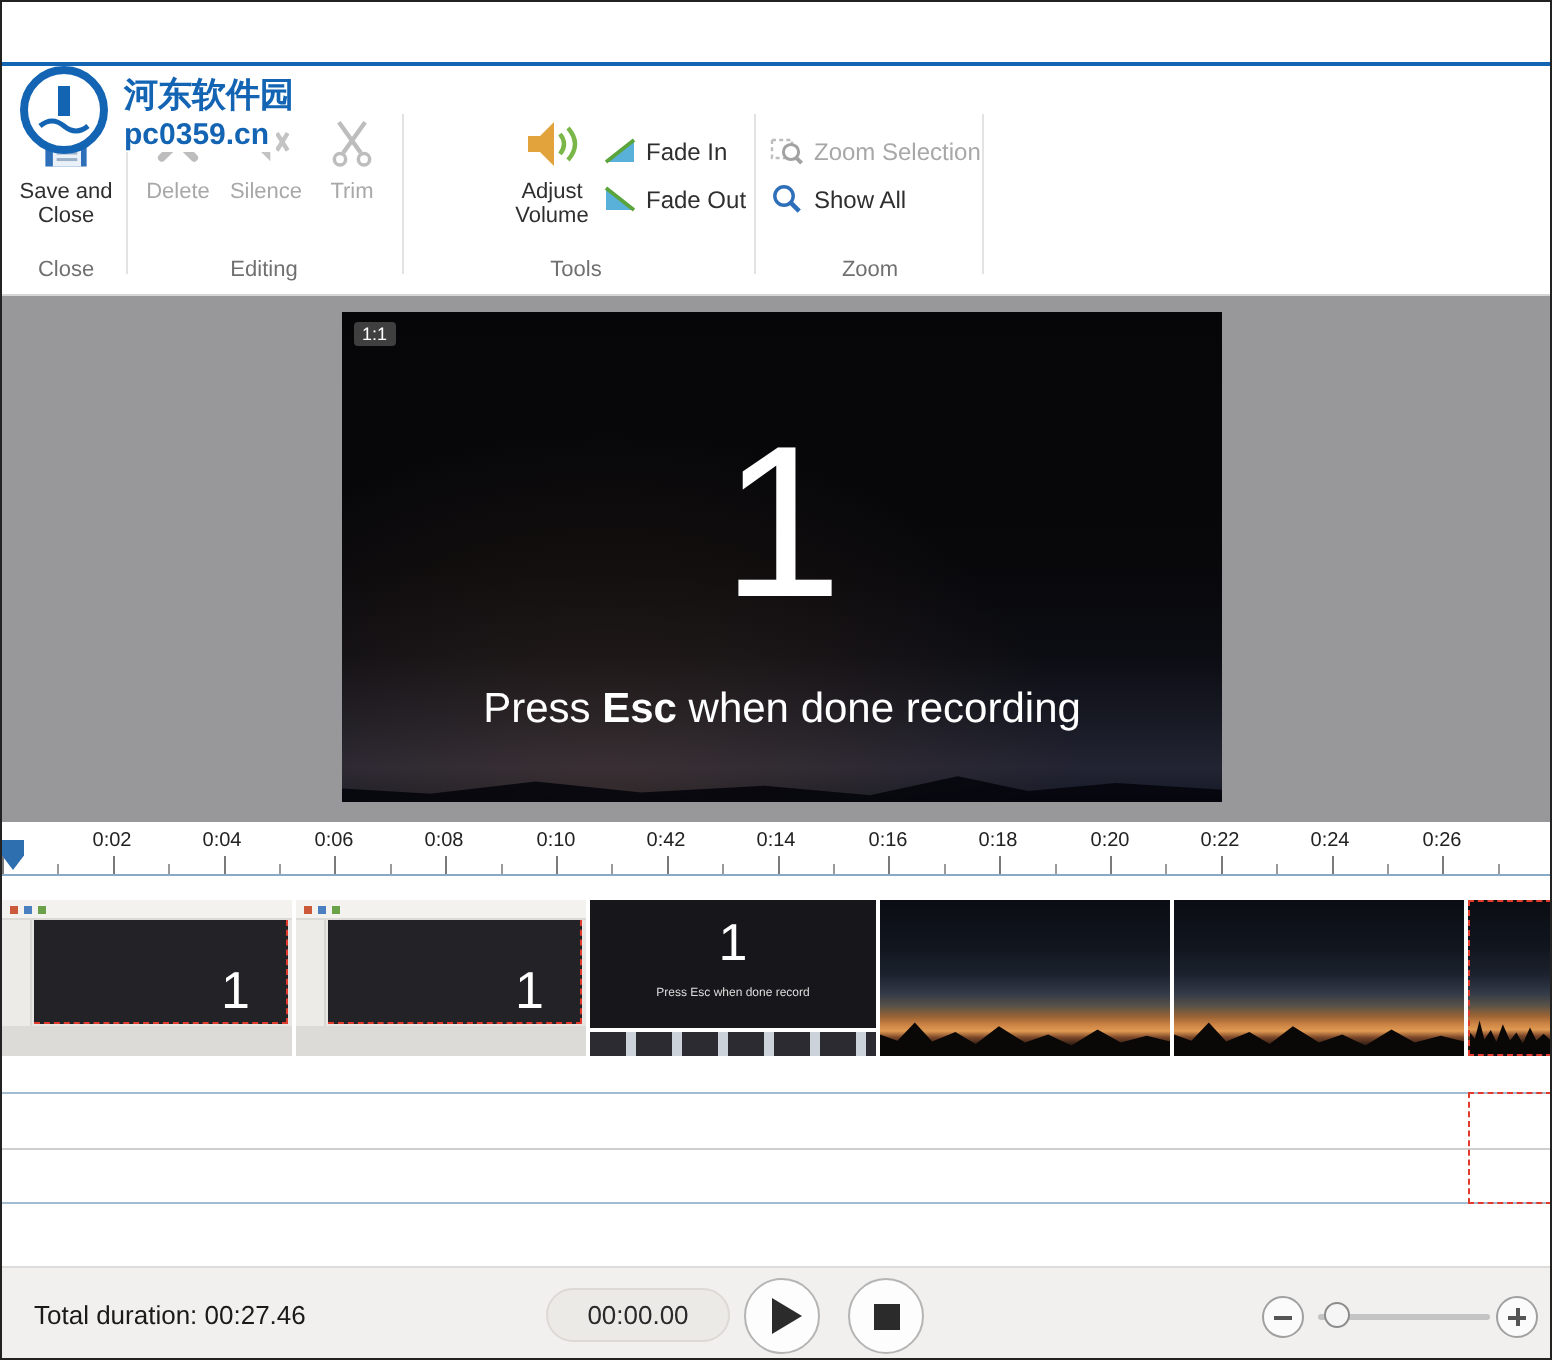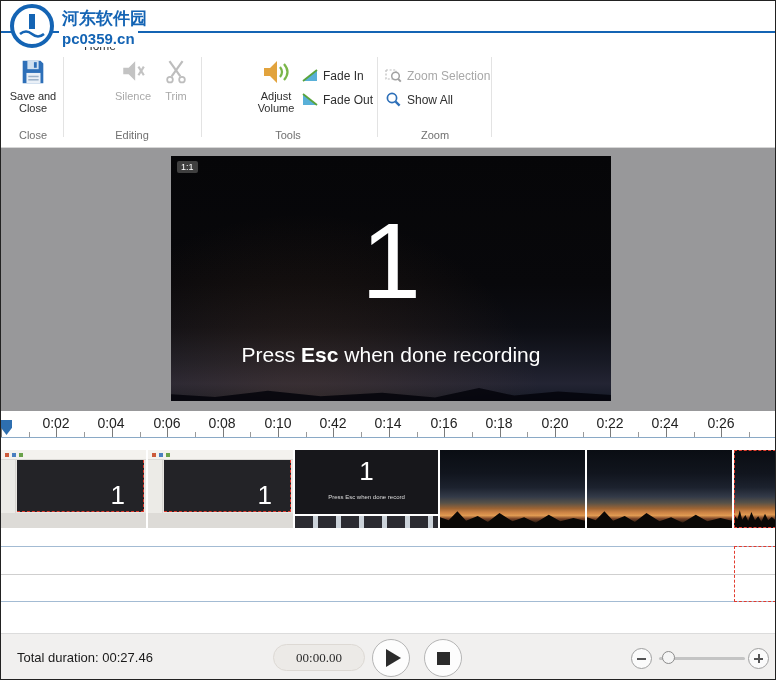--- a/index.html
+++ b/index.html
@@ -11,21 +11,21 @@
   .titlebar { position:absolute; top:0; left:0; right:0; height:30px; background:#fff; }
   .app-icon { position:absolute; left:8px; top:7px; width:16px; height:16px; }
   .title-text { position:absolute; left:57px; top:8px; font-size:12.5px; color:#111; white-space:nowrap; }
   .win-btn { position:absolute; top:0; width:36px; height:30px; display:flex; align-items:center; justify-content:center; cursor:pointer; }
   .btn-max { right:46px; }
   .btn-close { right:6px; }
   .max-glyph { width:11px; height:10px; border:1.2px solid #333; }
 
   
   .wm-line { position:absolute; top:30px; left:0; right:0; height:2px; background:#1464b4; z-index:40; }
-  .watermark { position:absolute; left:6px; top:0; width:210px; height:56px; z-index:50; }
+  .watermark { position:absolute; left:6px; top:29px; width:210px; height:56px; z-index:50; }
   .wm-logo { position:absolute; left:2px; top:2px; }
   .wm-name { position:absolute; left:52px; top:5px; font-size:17px; font-weight:bold; color:#1464b4; background:#fff; padding:1px 3px; white-space:nowrap; }
   .wm-url { position:absolute; left:52px; top:29px; font-size:15px; font-weight:bold; color:#1464b4; background:#fff; padding:0 3px; white-space:nowrap; }
 
   
   .ribbon { position:absolute; top:30px; left:0; right:0; height:117px; background:#fff; border-bottom:1px solid #d6d6d6; }
   .ribbon-tab { position:absolute; left:75px; top:6px; font-size:12px; color:#333; padding:2px 8px; cursor:pointer; }
   .vsep { position:absolute; top:26px; height:80px; width:1px; background:#e3e3e3; }
   .big-btn { position:absolute; top:26px; height:74px; display:flex; flex-direction:column; align-items:center; cursor:pointer; }
   .big-btn .bb-label { font-size:11px; line-height:12px; text-align:center; color:#2f2f2f; margin-top:3px; }
@@ -42,21 +42,21 @@
       linear-gradient(180deg,#060608 0%,#08080b 52%,#0c0d13 70%,#181a25 84%,#232433 93%,#141925 100%);
   }
   .scale-badge { position:absolute; left:6px; top:5px; background:#3f3f3f; color:#fff; font-size:9px; padding:1px 4px; border-radius:2px; }
   .countdown { position:absolute; top:50px; left:0; width:100%; text-align:center; font-size:108px; line-height:110px; color:#fff; font-weight:400; }
   .hint { position:absolute; bottom:34px; left:0; width:100%; text-align:center; color:#fff; font-size:21px; }
   .silhouette { position:absolute; left:0; right:0; bottom:0; height:34px; background:#04040a; opacity:.85;
     clip-path:polygon(0 100%,0 80%,10% 88%,22% 70%,34% 86%,48% 76%,60% 90%,70% 62%,78% 84%,88% 72%,100% 82%,100% 100%); }
 
   
   .ruler { position:absolute; top:410px; left:0; right:0; height:27px; background:#fff; border-bottom:1px solid #8aa9c6; }
-  .tick-label { position:absolute; top:4px; font-size:14px; color:#222; transform:translateX(-50%); }
+  .tick-label { position:absolute; top:4px; font-size:10px; color:#222; transform:translateX(-50%); }
   .ticks-minor { position:absolute; bottom:0; left:0; right:0; height:5px;
     background:repeating-linear-gradient(90deg,#9a9a9a 0 1px,transparent 1px 27.7px); }
   .ticks-major { position:absolute; bottom:0; left:0; right:0; height:9px;
     background:repeating-linear-gradient(90deg,#7a7a7a 0 1px,transparent 1px 55.4px); }
   .playhead { position:absolute; left:0; top:9px; width:11px; height:15px; background:#2e6fb0; z-index:6;
     clip-path:polygon(0 0,100% 0,100% 52%,50% 100%,0 52%); cursor:grab; }
 
   
   .tracks { position:absolute; top:437px; left:0; right:0; height:195px; background:#fff; }
   .thumb { position:absolute; top:12px; height:78px; overflow:hidden; cursor:pointer; background:#222; }
@@ -81,21 +81,21 @@
   .audio-band { position:absolute; top:108px; left:0; right:0; height:56px; background:#fff;
     border-top:1px solid #a3bbd3; border-bottom:1px solid #a3bbd3; cursor:pointer; }
   .audio-band::after { content:""; position:absolute; left:0; right:0; top:50%; height:1px; background:#cfcfcf; }
   .sel-audio { position:absolute; top:108px; left:733px; width:42px; height:56px; border:1px dashed #e23b2e; z-index:3; }
 
   
   .transport { position:absolute; top:632px; left:0; right:0; height:48px; background:#f1f0ef; border-top:1px solid #dcdcdc; }
   .duration { position:absolute; left:16px; top:16px; font-size:13px; color:#1a1a1a; }
   .time-pill { position:absolute; left:272px; top:10px; width:92px; height:27px; border-radius:14px; background:#eceae7;
     border:1px solid #ddd9d4; display:flex; align-items:center; justify-content:center;
-    font-family:Liberation Serif, serif; font-size:13px; color:#2a2a2a; }
+    font-family:Liberation Sans, sans-serif; font-size:13px; color:#2a2a2a; }
   .round-btn { position:absolute; top:5px; width:38px; height:38px; border-radius:50%; background:#fdfdfd;
     border:1px solid #b5b5b5; display:flex; align-items:center; justify-content:center; cursor:pointer; }
   .play-tri { width:0; height:0; border-left:15px solid #2b2b2b; border-top:9px solid transparent; border-bottom:9px solid transparent; margin-left:4px; }
   .stop-sq { width:13px; height:13px; background:#2b2b2b; }
   .zoom-circle { position:absolute; top:14px; width:21px; height:21px; border-radius:50%; background:#fbfbfb;
     border:1px solid #a0a0a0; display:flex; align-items:center; justify-content:center; cursor:pointer; }
   .minus-bar { width:9px; height:2px; background:#555; }
   .plus-glyph { position:relative; width:9px; height:9px; }
   .plus-glyph::before { content:""; position:absolute; top:3.5px; left:0; width:9px; height:2px; background:#555; }
   .plus-glyph::after { content:""; position:absolute; left:3.5px; top:0; width:2px; height:9px; background:#555; }
@@ -136,20 +136,27 @@
         <rect x="10" y="4" width="12" height="9" fill="#cfe0f0"></rect>
         <rect x="17" y="5.5" width="3" height="6" fill="#2d6fb8"></rect>
         <rect x="9" y="17" width="15" height="11" fill="#eaf0f7"></rect>
         <rect x="11" y="20" width="11" height="1.6" fill="#9ab0c8"></rect>
         <rect x="11" y="23.5" width="11" height="1.6" fill="#9ab0c8"></rect>
       </svg>
       <span class="bb-label">Save and Close</span>
     </div>
     <div class="group-label" style="left:6px;width:52px">Close</div>
 
+    <div class="big-btn disabled" style="left:68px;width:40px">
+      <svg width="26" height="30" viewBox="0 0 22 26">
+        <line x1="4" y1="5" x2="18" y2="19" stroke="#bdbdbd" stroke-width="3.4" stroke-linecap="round"></line>
+        <line x1="18" y1="5" x2="4" y2="19" stroke="#bdbdbd" stroke-width="3.4" stroke-linecap="round"></line>
+      </svg>
+      <span class="bb-label">Delete</span>
+    </div>
     <div class="big-btn disabled" style="left:111px;width:42px">
       <svg width="26" height="30" viewBox="0 0 24 26">
         <polygon points="3,9 8,9 14,3 14,21 8,15 3,15" fill="#c3c3c3"></polygon>
         <line x1="17" y1="8" x2="22" y2="16" stroke="#c3c3c3" stroke-width="2"></line>
         <line x1="22" y1="8" x2="17" y2="16" stroke="#c3c3c3" stroke-width="2"></line>
       </svg>
       <span class="bb-label">Silence</span>
     </div>
     <div class="big-btn disabled" style="left:156px;width:38px">
       <svg width="24" height="30" viewBox="0 0 22 26">

